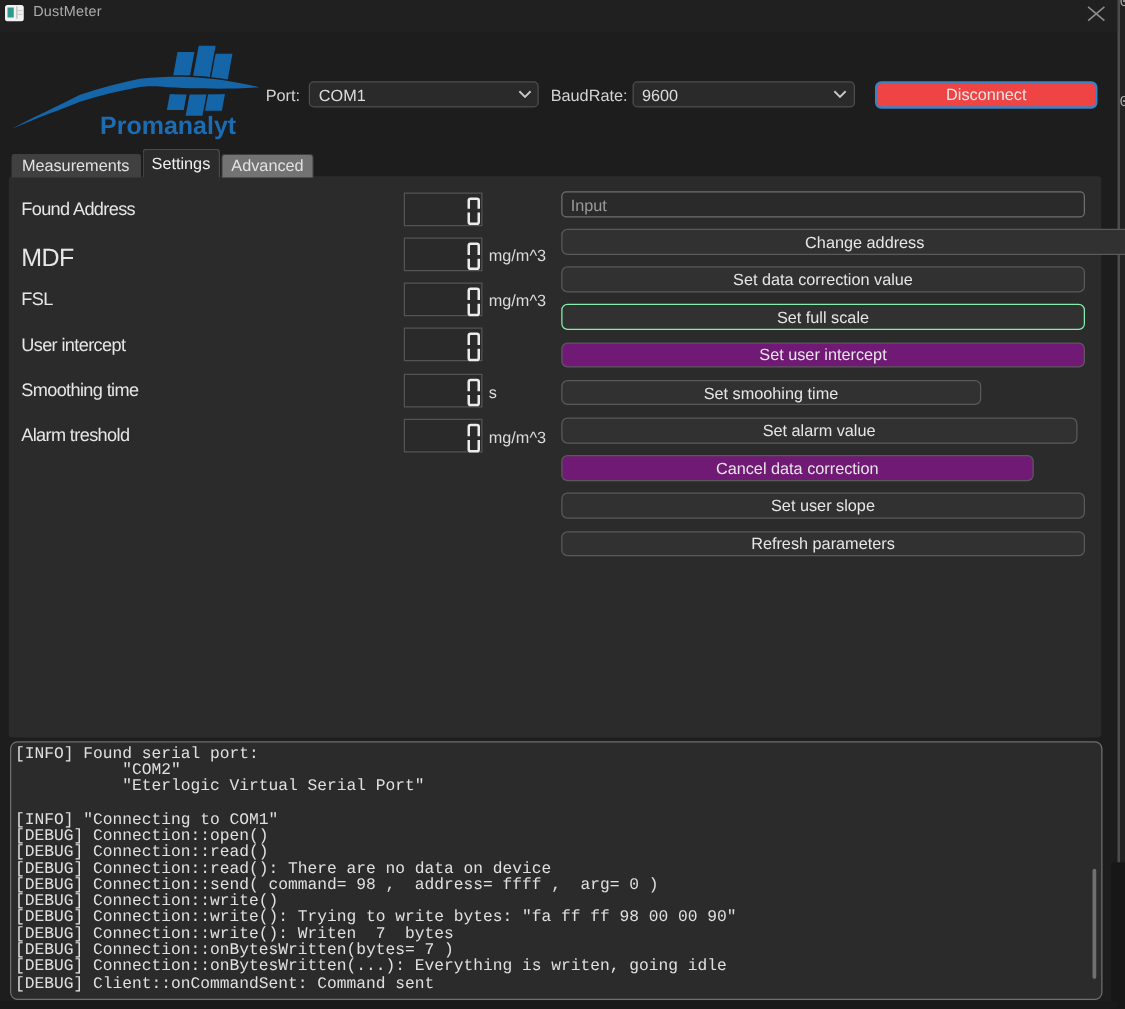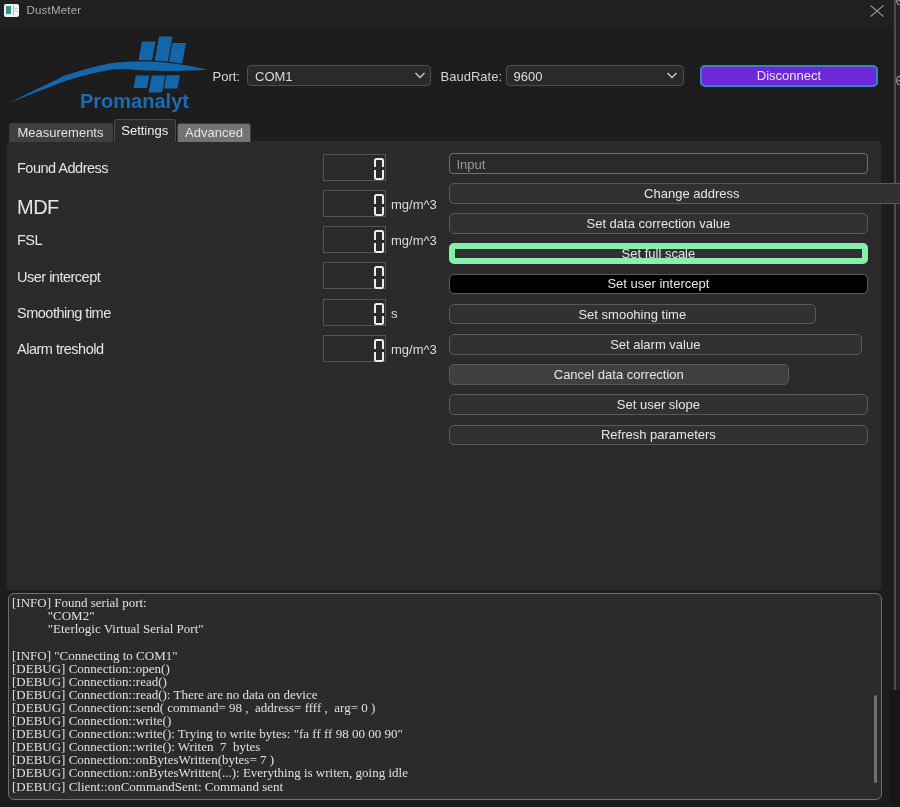--- a/index.html
+++ b/index.html
@@ -37,21 +37,21 @@
 <div class="a" style="left:255px;top:68.5px;font-size:13px;color:#dcdcdc">COM1</div>
 <svg class="a" style="left:414px;top:72px" width="12" height="7" viewBox="0 0 12 7">
     <path d="M1.5 1 L6 5.5 L10.5 1" stroke="#c8c8c8" stroke-width="1.5" fill="none"></path>
   </svg>
 <div class="a" style="left:440px;top:68.5px;width:62px;text-align:right;font-size:13px;color:#d4d4d4">BaudRate:</div>
 <div class="a" style="left:505.5px;top:65px;width:178px;height:21px;background:#2a2a2b;border:1px solid #4e4e4e;border-radius:4px"></div>
 <div class="a" style="left:513.5px;top:68.5px;font-size:13px;color:#dcdcdc">9600</div>
 <svg class="a" style="left:666px;top:72px" width="12" height="7" viewBox="0 0 12 7">
     <path d="M1.5 1 L6 5.5 L10.5 1" stroke="#c8c8c8" stroke-width="1.5" fill="none"></path>
   </svg>
-<div class="a" style="left:700px;top:64.5px;width:178px;height:22.5px;background:#6d28d9;border:2px solid #3a82c6;border-radius:5px;display:flex;align-items:center;justify-content:center;font-size:13px;color:#e8e8e8">Disconnect</div>
+<div class="a" style="left:700px;top:64.5px;width:178px;height:22.5px;background:#ef4444;border:2px solid #3a82c6;border-radius:5px;display:flex;align-items:center;justify-content:center;font-size:13px;color:#e8e8e8">Disconnect</div>
 <div class="a" style="left:7px;top:141px;width:874px;height:449px;background:#2b2b2c;border-radius:3px"></div>
 <div class="a" style="left:8.5px;top:122.5px;width:104px;height:19px;background:#404040;border:1px solid #3e3e3e;border-bottom:none;border-radius:3px 3px 0 0;display:flex;align-items:center;justify-content:center;font-size:13px;color:#e2e2e2">Measurements</div>
 <div class="a" style="left:177px;top:122.5px;width:74px;height:19px;background:#737373;border:1px solid #3e3e3e;border-bottom:none;border-radius:3px 3px 0 0;display:flex;align-items:center;justify-content:center;font-size:13px;color:#e2e2e2">Advanced</div>
 <div class="a" style="left:114px;top:118.5px;width:61.5px;height:23px;background:#2b2b2c;border:1px solid #4a4a4a;border-bottom:none;border-radius:3px 3px 0 0;display:flex;align-items:center;justify-content:center;font-size:13px;color:#f0f0f0">Settings</div>
 <div class="a" style="left:17px;top:159.8px;font-size:14.5px;letter-spacing:-0.5px;color:#e6e6e6">Found Address</div>
 <div class="a" style="left:322.5px;top:153.5px;width:63px;height:27px;background:#2a2a2b;border:1px solid #545454"></div>
 <div class="a" style="left:374.0px;top:157.5px;width:10px;height:22.5px;border:2.2px solid #ececec;border-radius:2.5px"></div>
 <div class="a" style="left:373.4px;top:167.3px;width:3.2px;height:3px;background:#2a2a2b"></div>
 <div class="a" style="left:381.4px;top:167.3px;width:3.2px;height:3px;background:#2a2a2b"></div>
 <div class="a" style="left:17px;top:196.1px;font-size:20px;letter-spacing:-0.5px;color:#e6e6e6">MDF</div>
@@ -80,29 +80,29 @@
 <div class="a" style="left:17px;top:341.3px;font-size:14.5px;letter-spacing:-0.5px;color:#e6e6e6">Alarm treshold</div>
 <div class="a" style="left:322.5px;top:335.0px;width:63px;height:27px;background:#2a2a2b;border:1px solid #545454"></div>
 <div class="a" style="left:374.0px;top:339.0px;width:10px;height:22.5px;border:2.2px solid #ececec;border-radius:2.5px"></div>
 <div class="a" style="left:373.4px;top:348.8px;width:3.2px;height:3px;background:#2a2a2b"></div>
 <div class="a" style="left:381.4px;top:348.8px;width:3.2px;height:3px;background:#2a2a2b"></div>
 <div class="a" style="left:391px;top:342.0px;font-size:13px;color:#dcdcdc">mg/m^3</div>
 <div class="a" style="left:448.8px;top:153px;width:419.2px;height:21px;background:#2a2a2b;border:1px solid #6f6f6f;border-radius:4px"></div>
 <div class="a" style="left:456.5px;top:157px;font-size:13px;color:#9b9b9b">Input</div>
 <div class="a" style="left:448.8px;top:183.0px;width:486px;height:20.5px;background:#313132;border:1px solid #5a5a5a;border-radius:5px;display:flex;align-items:center;justify-content:center;font-size:13px;color:#e6e6e6">Change address</div>
 <div class="a" style="left:448.8px;top:213.2px;width:419.2px;height:20.5px;background:#313132;border:1px solid #5a5a5a;border-radius:5px;display:flex;align-items:center;justify-content:center;font-size:13px;color:#e6e6e6">Set data correction value</div>
-<div class="a" style="left:448.8px;top:243.4px;width:419.2px;height:20.5px;background:#313132;border:6px solid #86efac;border-radius:5px;display:flex;align-items:center;justify-content:center;font-size:13px;color:#e6e6e6">Set full scale</div>
-<div class="a" style="left:448.8px;top:273.6px;width:419.2px;height:20.5px;background:#000000;border:1px solid #5a5a5a;border-radius:5px;display:flex;align-items:center;justify-content:center;font-size:13px;color:#e6e6e6">Set user intercept</div>
-<div class="a" style="left:448.8px;top:303.8px;width:367px;height:20.5px;background:#313132;border:1px solid #5a5a5a;border-radius:5px;display:flex;align-items:center;justify-content:center;font-size:13px;color:#e6e6e6">Set smoohing time</div>
+<div class="a" style="left:448.8px;top:243.4px;width:419.2px;height:20.5px;background:#313132;border:1px solid #86efac;border-radius:5px;display:flex;align-items:center;justify-content:center;font-size:13px;color:#e6e6e6">Set full scale</div>
+<div class="a" style="left:448.8px;top:273.6px;width:419.2px;height:20.5px;background:#701a75;border:1px solid #5a5a5a;border-radius:5px;display:flex;align-items:center;justify-content:center;font-size:13px;color:#e6e6e6">Set user intercept</div>
+<div class="a" style="left:448.8px;top:303.8px;width:336px;height:20.5px;background:#313132;border:1px solid #5a5a5a;border-radius:5px;display:flex;align-items:center;justify-content:center;font-size:13px;color:#e6e6e6">Set smoohing time</div>
 <div class="a" style="left:448.8px;top:334.0px;width:413px;height:20.5px;background:#313132;border:1px solid #5a5a5a;border-radius:5px;display:flex;align-items:center;justify-content:center;font-size:13px;color:#e6e6e6">Set alarm value</div>
-<div class="a" style="left:448.8px;top:364.2px;width:340px;height:20.5px;background:#404040;border:1px solid #5a5a5a;border-radius:5px;display:flex;align-items:center;justify-content:center;font-size:13px;color:#e6e6e6">Cancel data correction</div>
+<div class="a" style="left:448.8px;top:364.2px;width:378px;height:20.5px;background:#701a75;border:1px solid #5a5a5a;border-radius:5px;display:flex;align-items:center;justify-content:center;font-size:13px;color:#e6e6e6">Cancel data correction</div>
 <div class="a" style="left:448.8px;top:394.4px;width:419.2px;height:20.5px;background:#313132;border:1px solid #5a5a5a;border-radius:5px;display:flex;align-items:center;justify-content:center;font-size:13px;color:#e6e6e6">Set user slope</div>
 <div class="a" style="left:448.8px;top:424.6px;width:419.2px;height:20.5px;background:#313132;border:1px solid #5a5a5a;border-radius:5px;display:flex;align-items:center;justify-content:center;font-size:13px;color:#e6e6e6">Refresh parameters</div>
 <div class="a" style="left:8px;top:593px;width:874px;height:207px;background:#2b2b2c;border:1px solid #6f6f6f;border-radius:6px;overflow:hidden"></div>
-<pre class="a" style="left:12.0px;top:596.2px;width:850px;height:206px;overflow:hidden;font-family:Liberation Serif, serif;font-size:13px;line-height:13.1px;color:#e0e0e0">[INFO] Found serial port:
+<pre class="a" style="left:12.0px;top:596.2px;width:850px;height:206px;overflow:hidden;font-family:Liberation Mono, monospace;font-size:13px;line-height:13.1px;color:#e0e0e0">[INFO] Found serial port:
            "COM2"
            "Eterlogic Virtual Serial Port"
  
 [INFO] "Connecting to COM1"
 [DEBUG] Connection::open()
 [DEBUG] Connection::read()
 [DEBUG] Connection::read(): There are no data on device
 [DEBUG] Connection::send( command= 98 ,  address= ffff ,  arg= 0 )
 [DEBUG] Connection::write()
 [DEBUG] Connection::write(): Trying to write bytes: "fa ff ff 98 00 00 90"

